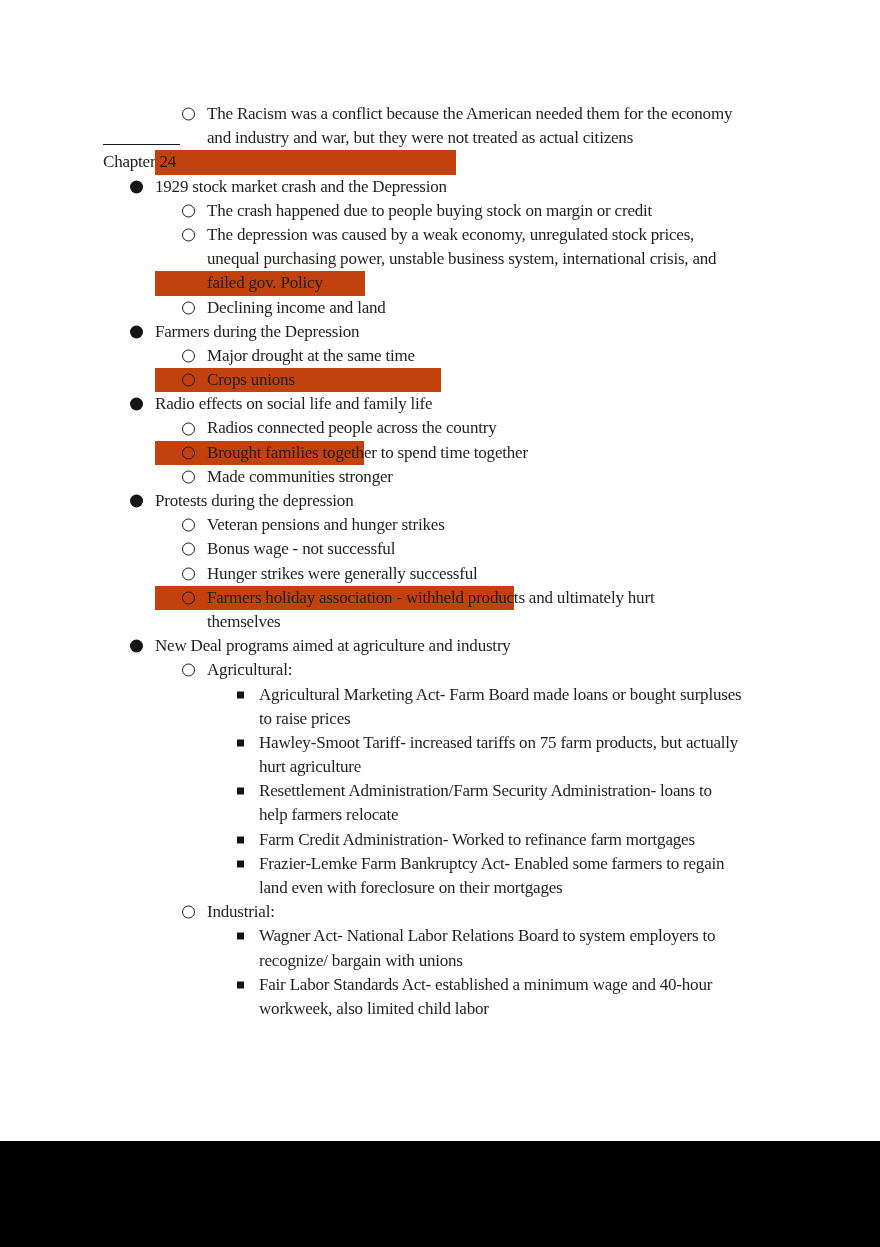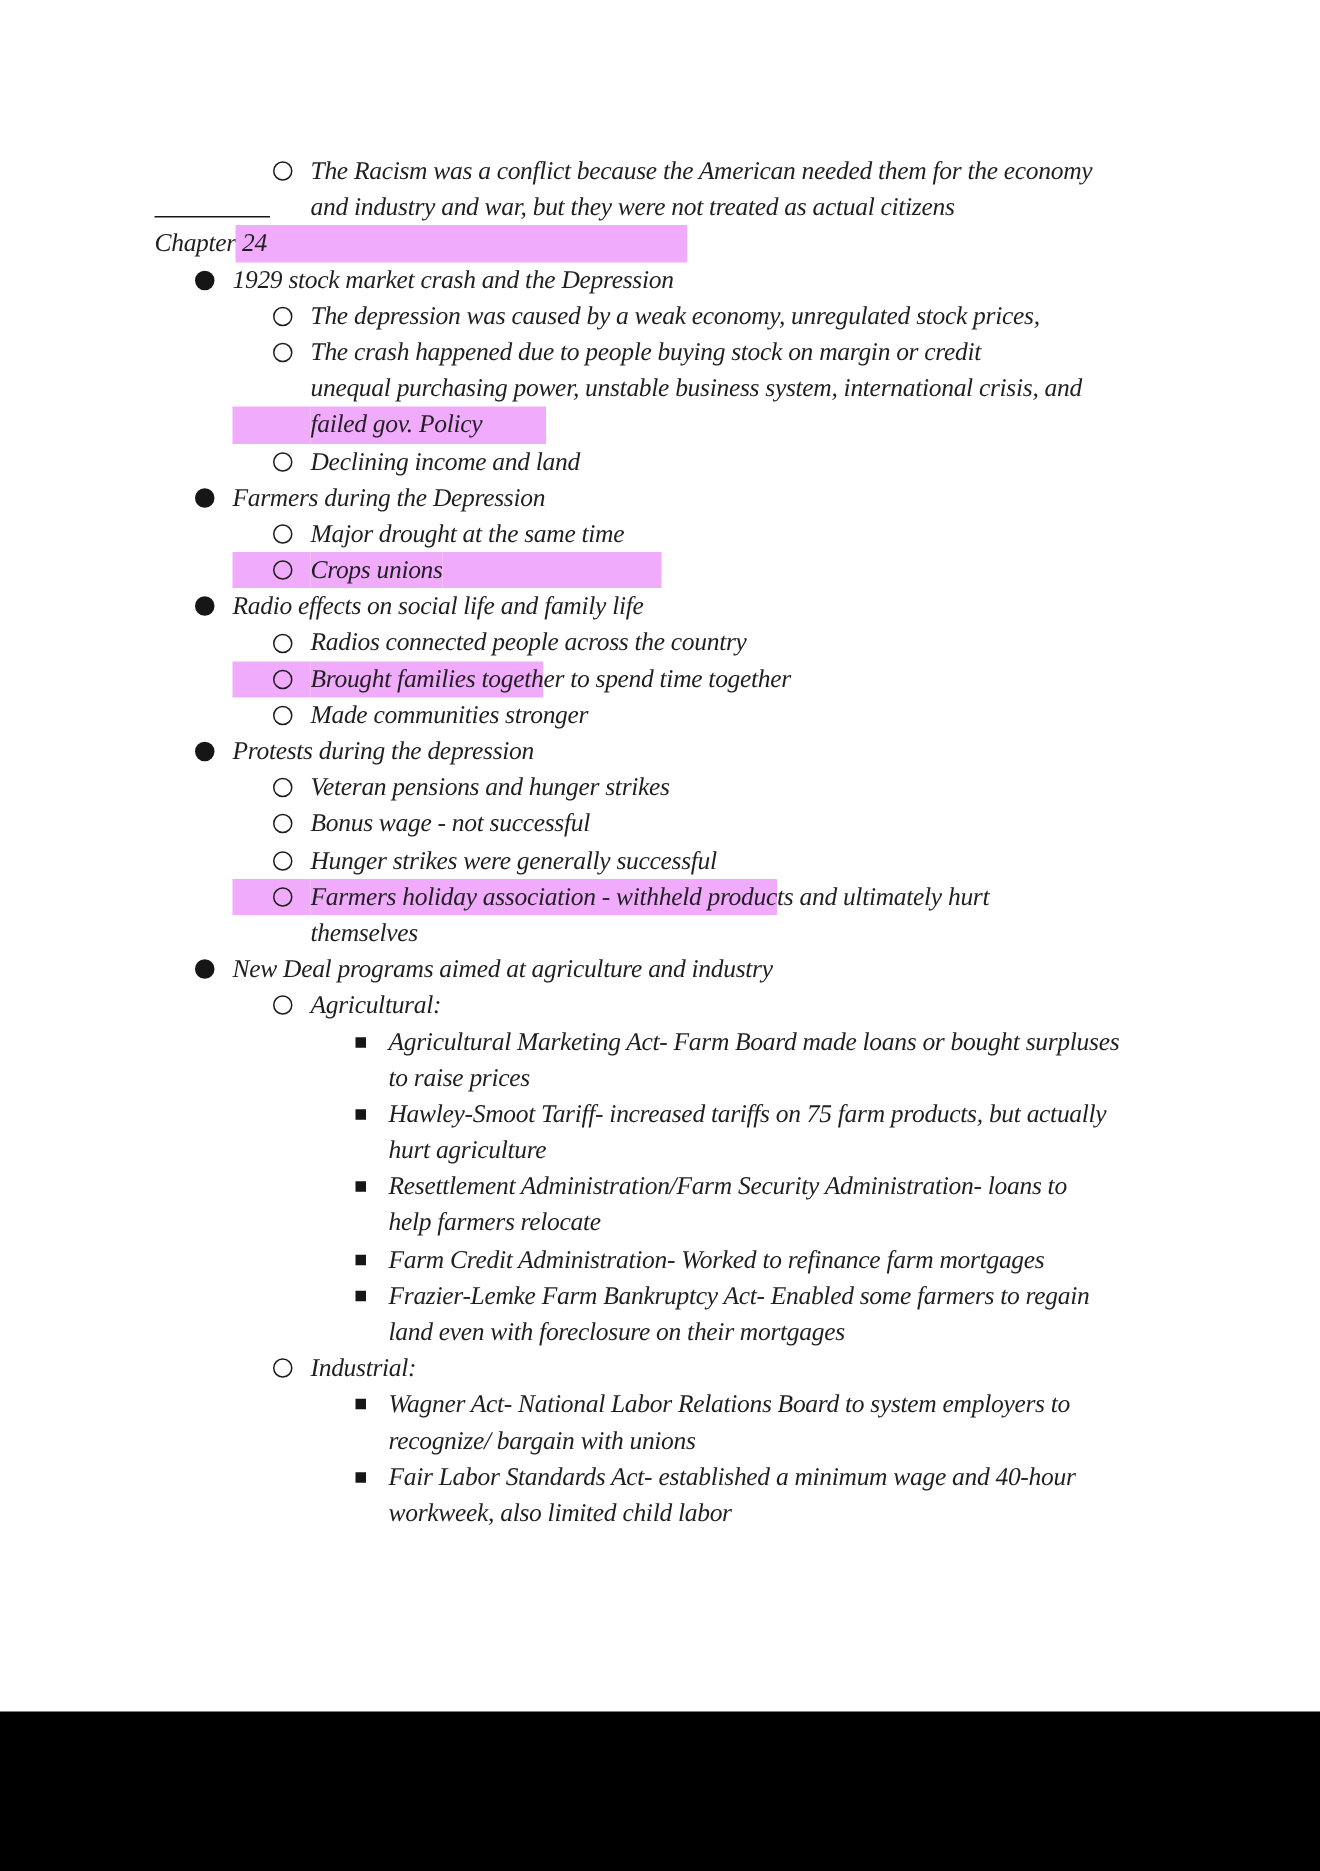--- a/index.html
+++ b/index.html
@@ -12,41 +12,41 @@
   }
   .page { position:absolute; inset:0; background:#ffffff; }
   .doc { position:absolute; top:102px; left:0; width:100%; }
   .line {
     height:24.2px; line-height:24.2px;
     padding-left:103px;
     white-space:nowrap;
     font-size:17px; letter-spacing:-0.2px;
   }
   .it { display:inline-block; height:24.2px; line-height:24.2px; vertical-align:top; }
-  .hl { background:#f0abfc;text-align:right; }
-  .txt { white-space:pre;font-style:italic; }
+  .hl { background:#c2410c;text-align:right; }
+  .txt { white-space:pre; }
   .bul { width:52px; position:relative; }
   .shape { position:absolute; top:50%; transform:translateY(-50%); display:block; }
   .shape.dot { left:27px; width:13px; height:13px; background:#161616; border-radius:50%; }
   .shape.circle { left:27px; width:11px; height:11px; border:1.7px solid #1c1c1c; border-radius:50%; background:transparent; }
   .shape.sq { left:30px; width:7px; height:7px; background:#161616; }
   .rule { height:19px; box-sizing:border-box; border-bottom:1.7px solid #161616; }
   .letterbox { position:absolute; left:0; top:1141px; width:880px; height:106px; background:#000000; }
 </style>
 </head>
 <body>
 
 <div class="page">
   <div class="doc">
       <div class="line"><span class="it" style="width: 52px;"></span><span class="it bul"><span class="shape circle"></span></span><span class="it txt">The Racism was a conflict because the American needed them for the economy</span></div>
       <div class="line"><span class="it rule" style="width: 77px;"></span><span class="it" style="width: 27px;"></span><span class="it txt">and industry and war, but they were not treated as actual citizens</span></div>
       <div class="line"><span class="it txt">Chapter</span><span class="it hl txt"> 24</span><span class="it hl" style="width: 280px;"></span></div>
       <div class="line"><span class="it bul"><span class="shape dot"></span></span><span class="it txt">1929 stock market crash and the Depression</span></div>
+      <div class="line"><span class="it" style="width: 52px;"></span><span class="it bul"><span class="shape circle"></span></span><span class="it txt">The crash happened due to people buying stock on margin or credit</span></div>
       <div class="line"><span class="it" style="width: 52px;"></span><span class="it bul"><span class="shape circle"></span></span><span class="it txt">The depression was caused by a weak economy, unregulated stock prices,</span></div>
-      <div class="line"><span class="it" style="width: 52px;"></span><span class="it bul"><span class="shape circle"></span></span><span class="it txt">The crash happened due to people buying stock on margin or credit</span></div>
       <div class="line"><span class="it" style="width: 104px;"></span><span class="it txt">unequal purchasing power, unstable business system, international crisis, and</span></div>
       <div class="line"><span class="it" style="width: 52px;"></span><span class="it hl" style="width: 52px;"></span><span class="it hl txt">failed gov. Policy</span><span class="it hl" style="width: 42px;"></span></div>
       <div class="line"><span class="it" style="width: 52px;"></span><span class="it bul"><span class="shape circle"></span></span><span class="it txt">Declining income and land</span></div>
       <div class="line"><span class="it bul"><span class="shape dot"></span></span><span class="it txt">Farmers during the Depression</span></div>
       <div class="line"><span class="it" style="width: 52px;"></span><span class="it bul"><span class="shape circle"></span></span><span class="it txt">Major drought at the same time</span></div>
       <div class="line"><span class="it" style="width: 52px;"></span><span class="it hl bul"><span class="shape circle"></span></span><span class="it hl txt">Crops unions</span><span class="it hl" style="width: 146px;"></span></div>
       <div class="line"><span class="it bul"><span class="shape dot"></span></span><span class="it txt">Radio effects on social life and family life</span></div>
       <div class="line"><span class="it" style="width: 52px;"></span><span class="it bul"><span class="shape circle"></span></span><span class="it txt">Radios connected people across the country</span></div>
       <div class="line"><span class="it" style="width: 52px;"></span><span class="it hl bul"><span class="shape circle"></span></span><span class="it hl txt">Brought families togeth</span><span class="it txt">er to spend time together</span></div>
       <div class="line"><span class="it" style="width: 52px;"></span><span class="it bul"><span class="shape circle"></span></span><span class="it txt">Made communities stronger</span></div>

